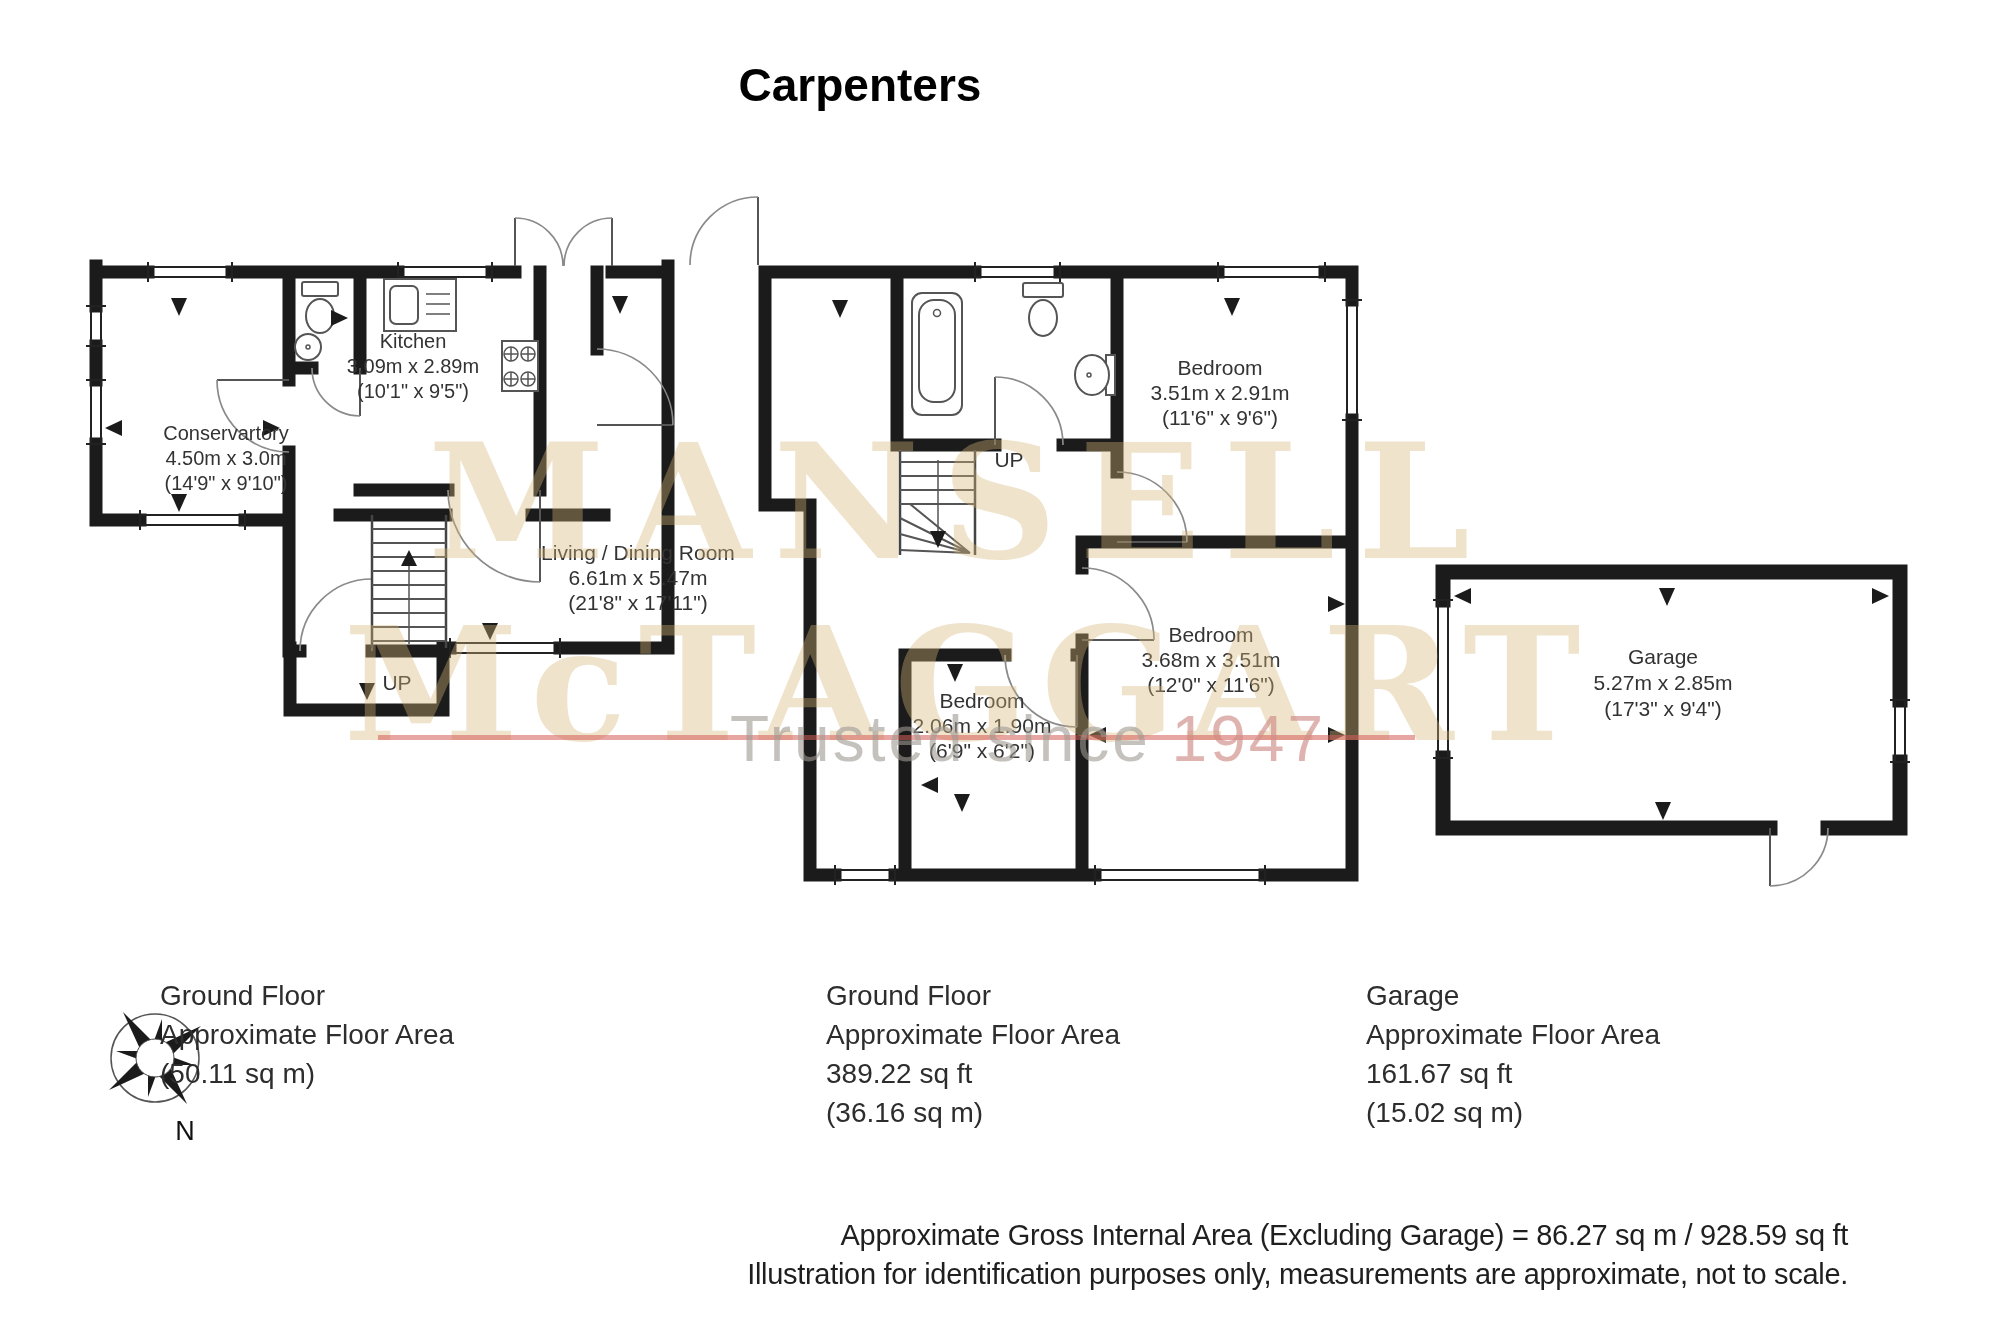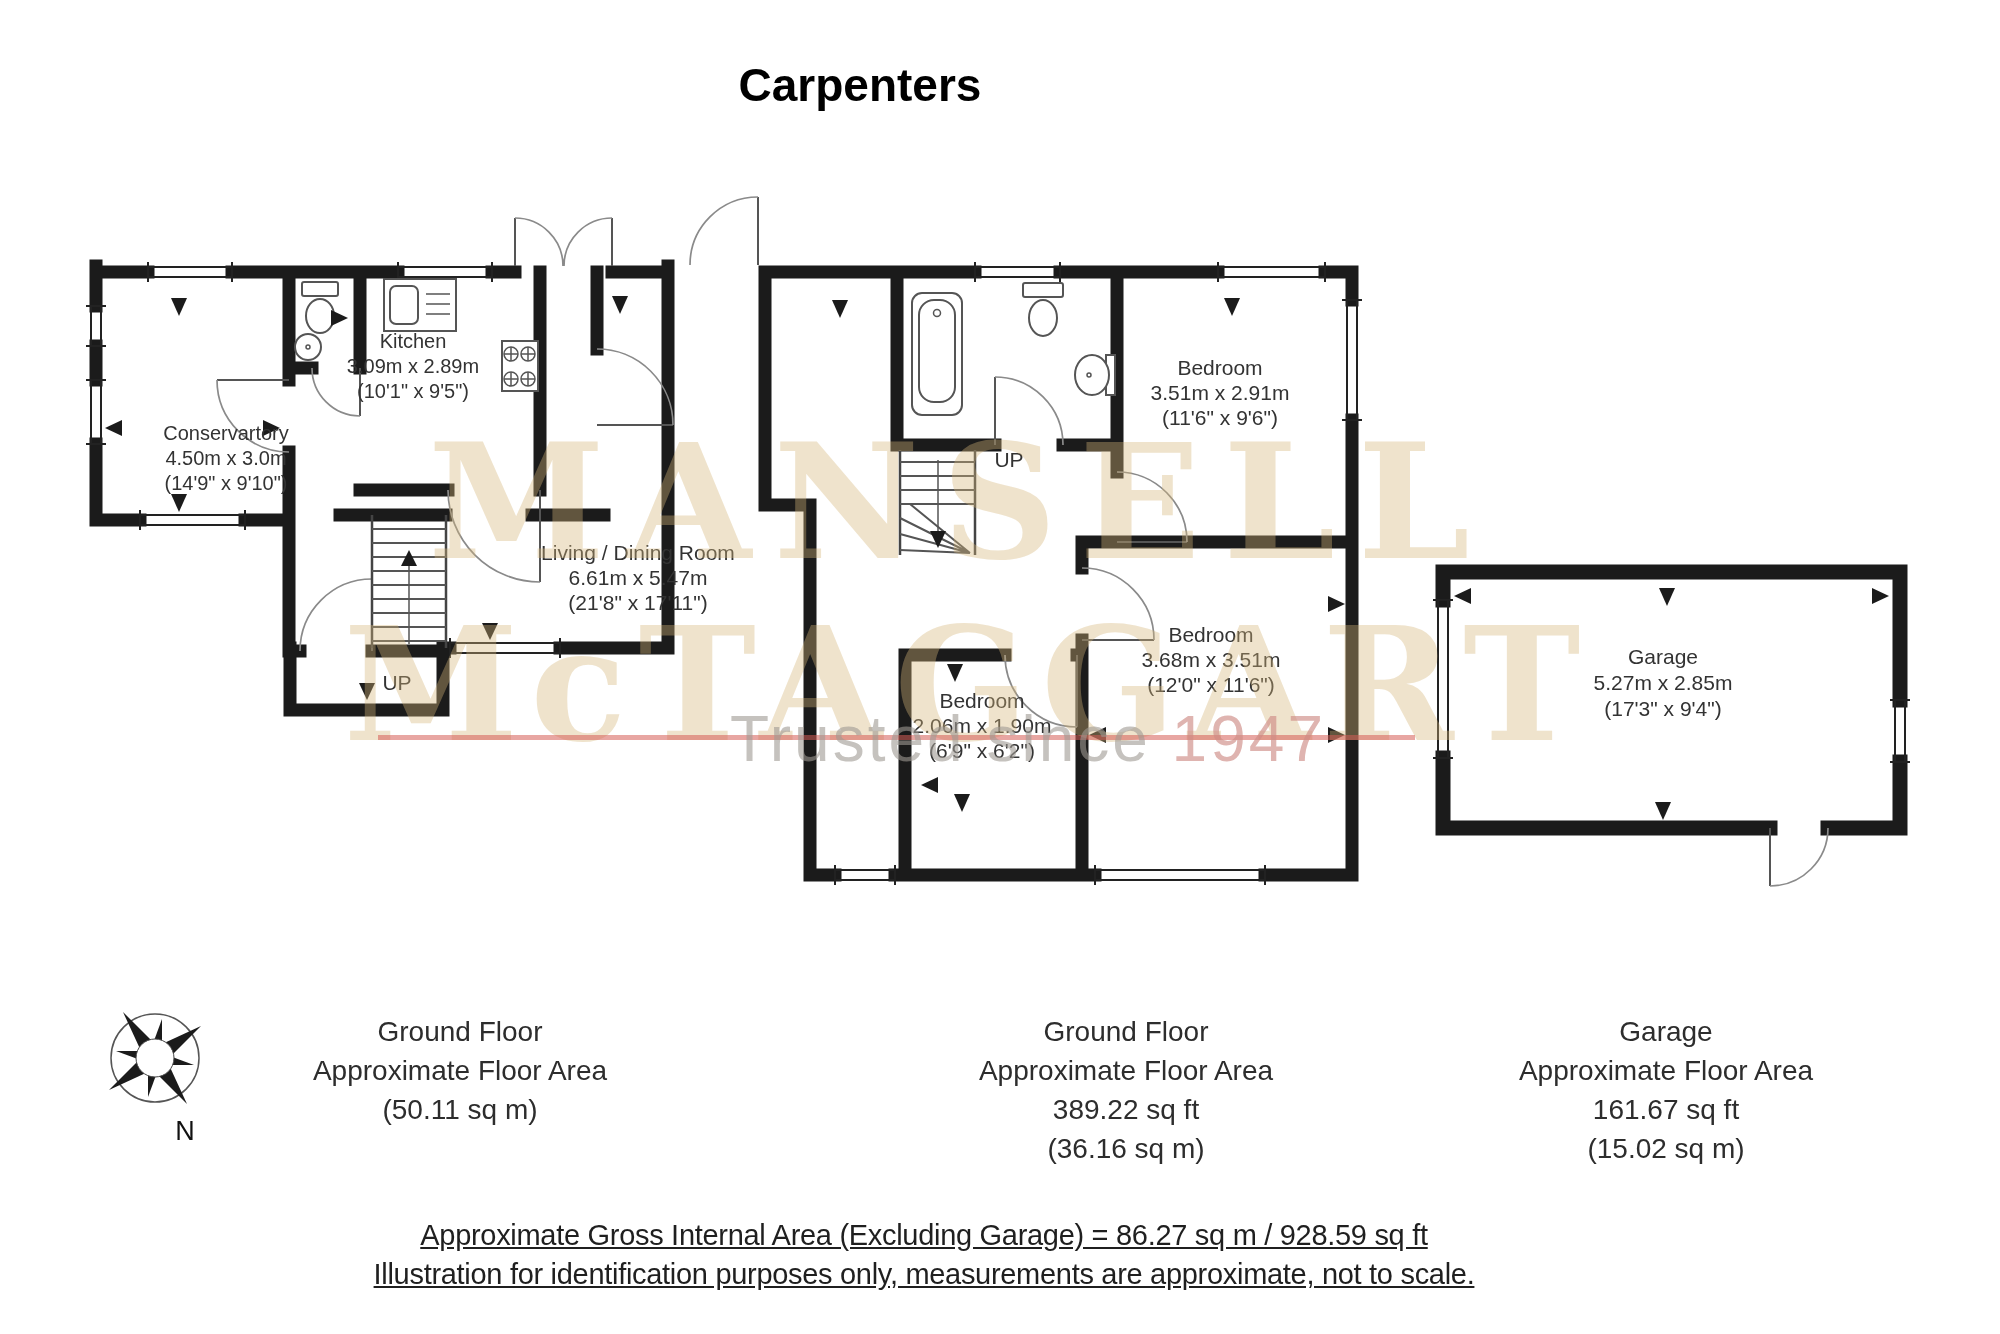--- a/index.html
+++ b/index.html
@@ -23,23 +23,23 @@
   .leaf{stroke:#555;stroke-width:2;fill:none;}
   .fix{stroke:#555;stroke-width:2;fill:#fff;}
   .thin{stroke:#555;stroke-width:1.5;fill:none;}
   .stair{stroke:#555;stroke-width:2;fill:none;}
   .rail{stroke:#444;stroke-width:2.5;fill:none;}
   .arrow{fill:#1b1b1b;stroke:none;}
   text.lbl{font-family:"Liberation Sans",sans-serif;font-size:20px;fill:#333;text-anchor:middle;}
   text.lblm{font-family:"Liberation Sans",sans-serif;font-size:21px;fill:#333;text-anchor:middle;}
   text.up{font-family:"Liberation Sans",sans-serif;font-size:21px;fill:#333;text-anchor:middle;}
   text.north{font-family:"Liberation Sans",sans-serif;font-size:27px;fill:#111;text-anchor:middle;}
-  .caption{position:absolute;width:600px;text-align:center;font-size:28px;line-height:39px;color:#2d2d2d;z-index:7;margin-top:36px;}
-  #footer{position:absolute;left:0;top:1216px;width:1848px;text-align:center;
-          font-size:29px;line-height:39px;color:#1f1f1f;letter-spacing:-0.3px;z-index:7;text-decoration:underline;}
+  .caption{position:absolute;width:600px;font-size:28px;line-height:39px;color:#2d2d2d;z-index:7;}
+  #footer{position:absolute;left:0;top:1216px;width:1848px;text-align:right;
+          font-size:29px;line-height:39px;color:#1f1f1f;letter-spacing:-0.3px;z-index:7;}
 </style>
 </head>
 <body>
 
 <div id="canvas">
 
   <div id="title">Carpenters</div>
 
   <svg id="plans" width="2000" height="1334" viewBox="0 0 2000 1334">
 

